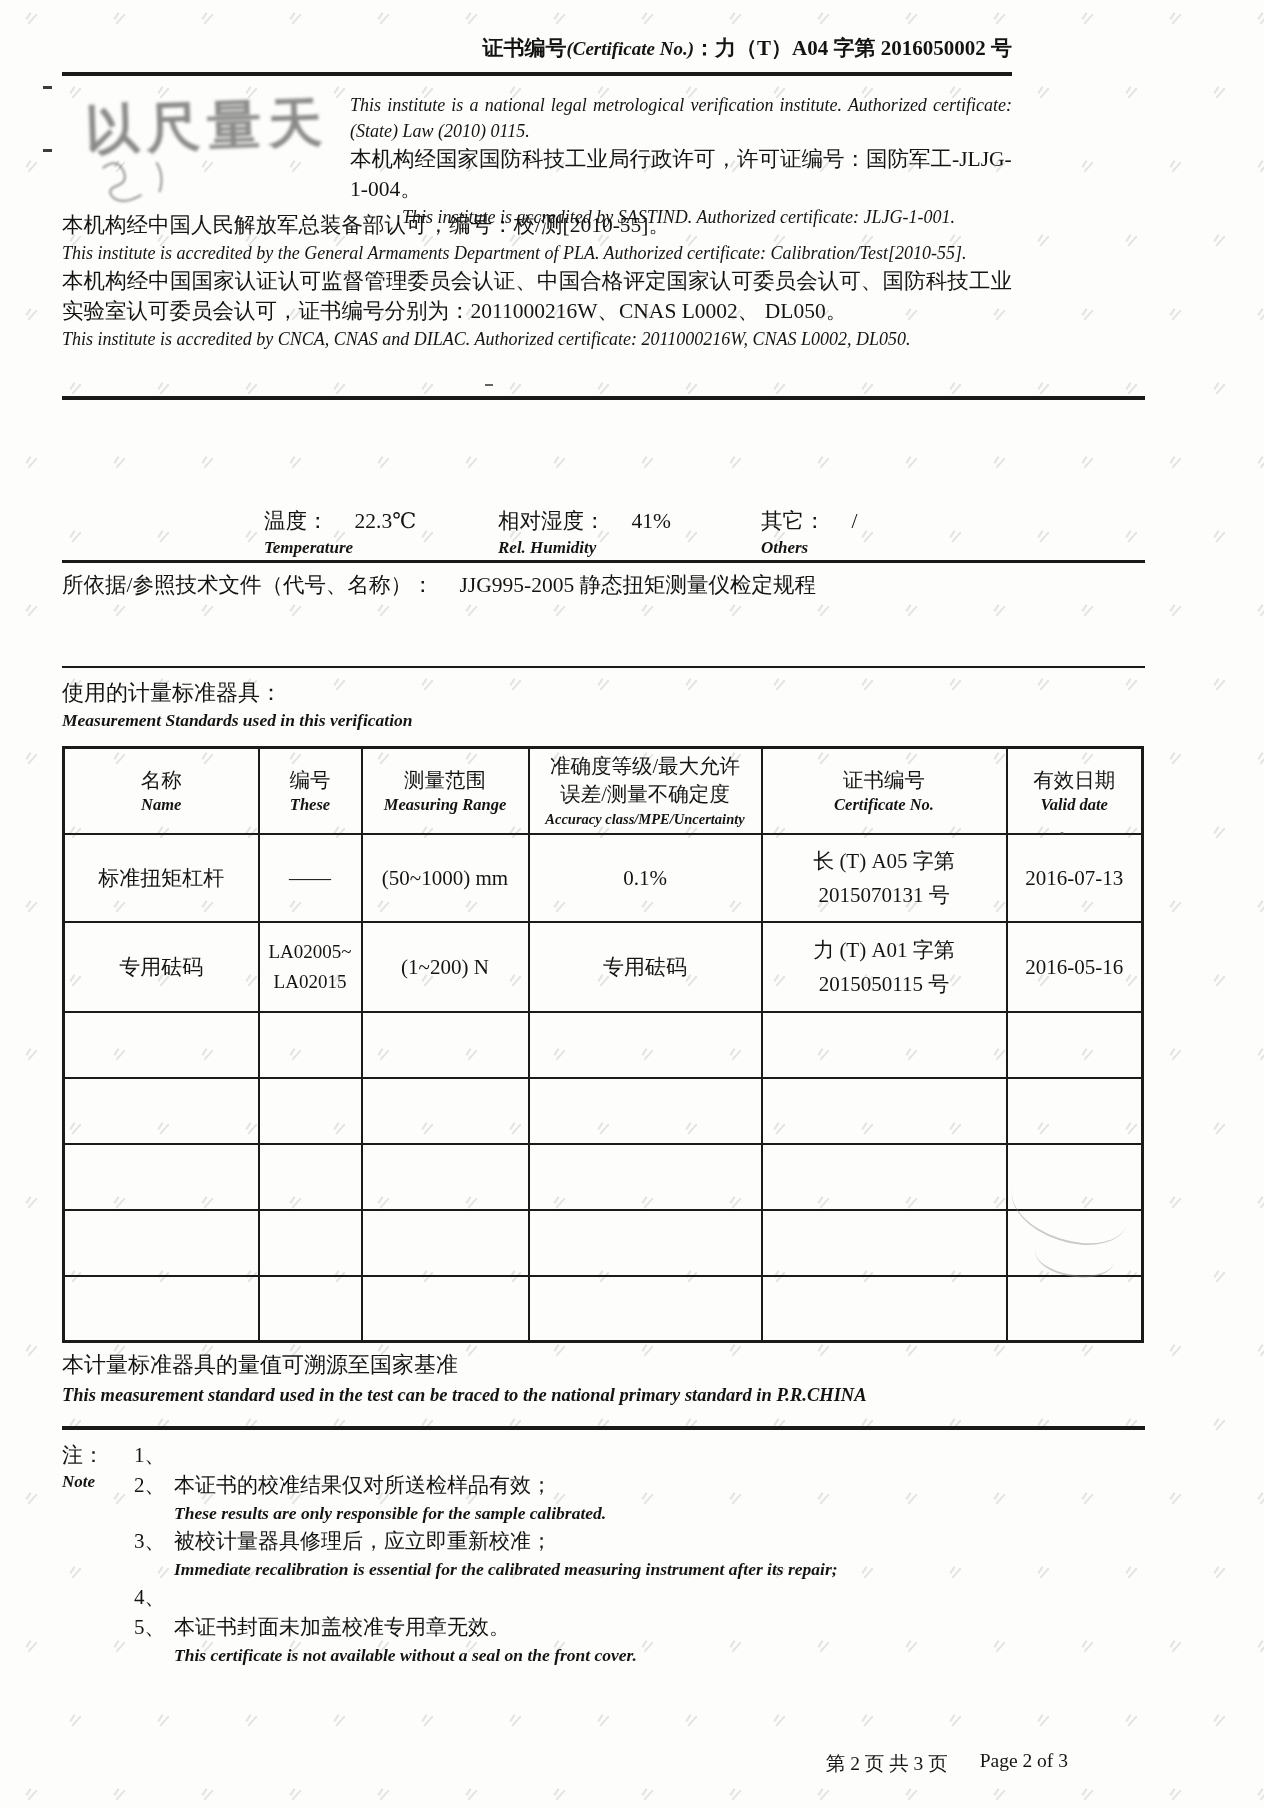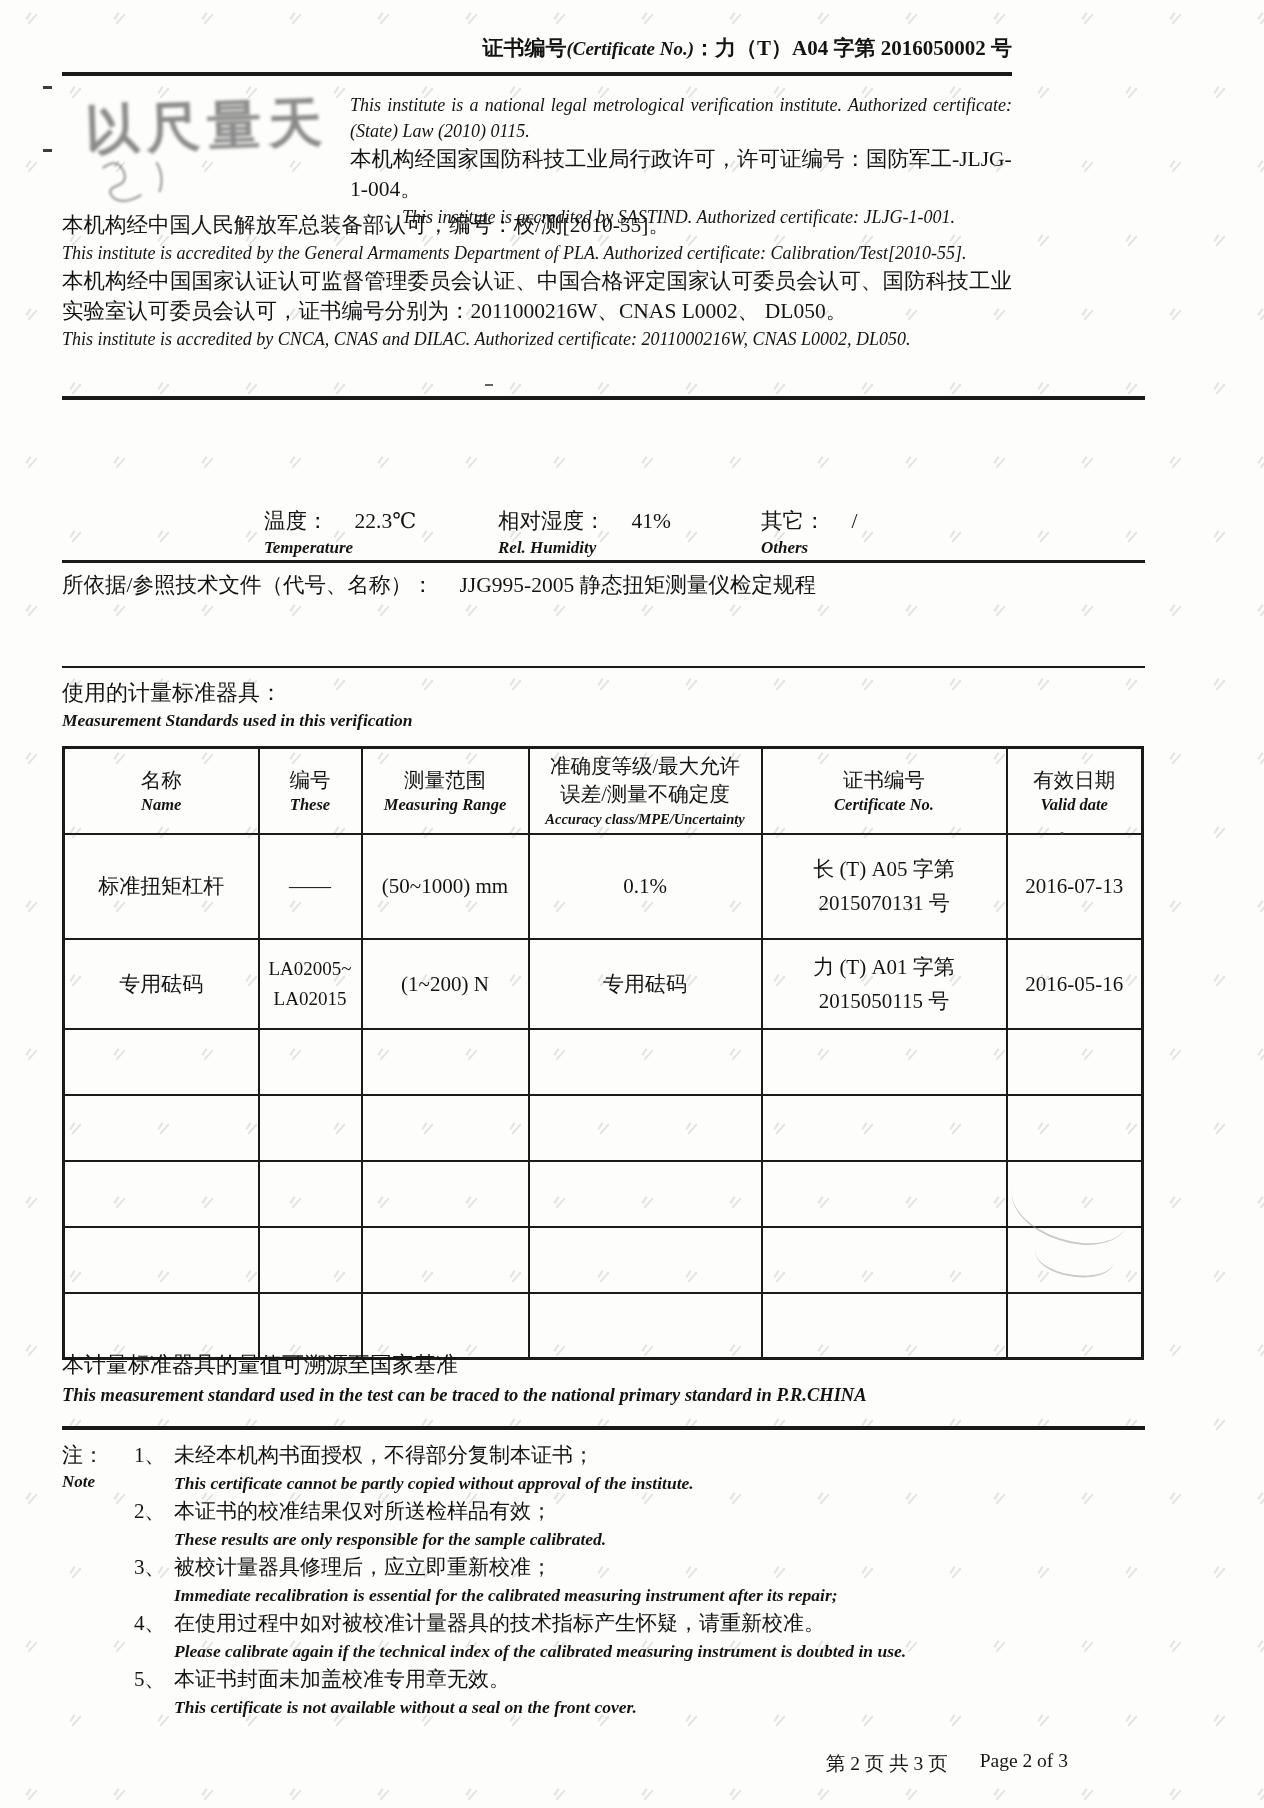--- a/index.html
+++ b/index.html
@@ -49,21 +49,21 @@
   .standards-title{position:absolute;left:62px;top:678px;}
   table.std{position:absolute;left:62px;top:746px;border-collapse:collapse;table-layout:fixed;
             width:1079px;border:3px solid #1b1b1b;}
   table.std td, table.std th{border:2px solid #1b1b1b;text-align:center;vertical-align:middle;
             padding:2px 4px;overflow:hidden;}
   table.std th{font-weight:normal;}
   .th-zh{font-size:20.5px;line-height:28px;white-space:pre-line;}
   .th-en{font-style:italic;font-weight:bold;font-size:16.5px;line-height:22px;}
   .th-en.tight{font-size:14.5px;}
   td.cell{font-size:21px;line-height:34px;white-space:pre-line;}
-  tr.hrow{height:86px;} tr.r1{height:105px;font-family:Liberation Serif, serif;} tr.r2{height:90px;} tr.rempty{height:66px;}
+  tr.hrow{height:86px;} tr.r1{height:88px;font-family:Liberation Serif, serif;} tr.r2{height:90px;} tr.rempty{height:66px;}
   
   .trace{position:absolute;left:62px;top:1350px;}
   .trace .zh{font-size:22px;}
   .trace .en-b{font-size:18.5px;line-height:30px;}
   
   .notes{position:absolute;left:62px;top:1440px;width:1080px;}
   .note-label{position:absolute;left:0;top:0;}
   .note-label .zh{font-size:21px;line-height:30px;}
   .note-items{margin-left:72px;}
   .note-item{display:flex;margin-bottom:0;}
@@ -623,45 +623,37 @@
   <div class="rule" id="rule-4"></div>
 
   <div class="notes">
     <div class="note-label">
       <div class="zh">注：</div>
       <div class="small-en">Note</div>
     </div>
     <div class="note-items">
       <div class="note-item">
         <span class="note-num">1、</span>
-        <div class="note-body">
-          <div class="nzh">未经本机构书面授权，不得部分复制本证书；</div>
-          <div class="nen">This certificate cannot be partly copied without approval of the institute.</div>
-        </div>
       </div>
       <div class="note-item">
         <span class="note-num">2、</span>
         <div class="note-body">
           <div class="nzh">本证书的校准结果仅对所送检样品有效；</div>
           <div class="nen">These results are only responsible for the sample calibrated.</div>
         </div>
       </div>
       <div class="note-item">
         <span class="note-num">3、</span>
         <div class="note-body">
           <div class="nzh">被校计量器具修理后，应立即重新校准；</div>
           <div class="nen">Immediate recalibration is essential for the calibrated measuring instrument after its repair;</div>
         </div>
       </div>
       <div class="note-item">
         <span class="note-num">4、</span>
-        <div class="note-body">
-          <div class="nzh">在使用过程中如对被校准计量器具的技术指标产生怀疑，请重新校准。</div>
-          <div class="nen">Please calibrate again if the technical index of the calibrated measuring instrument is doubted in use.</div>
-        </div>
       </div>
       <div class="note-item">
         <span class="note-num">5、</span>
         <div class="note-body">
           <div class="nzh">本证书封面未加盖校准专用章无效。</div>
           <div class="nen">This certificate is not available without a seal on the front cover.</div>
         </div>
       </div>
     </div>
   </div>

